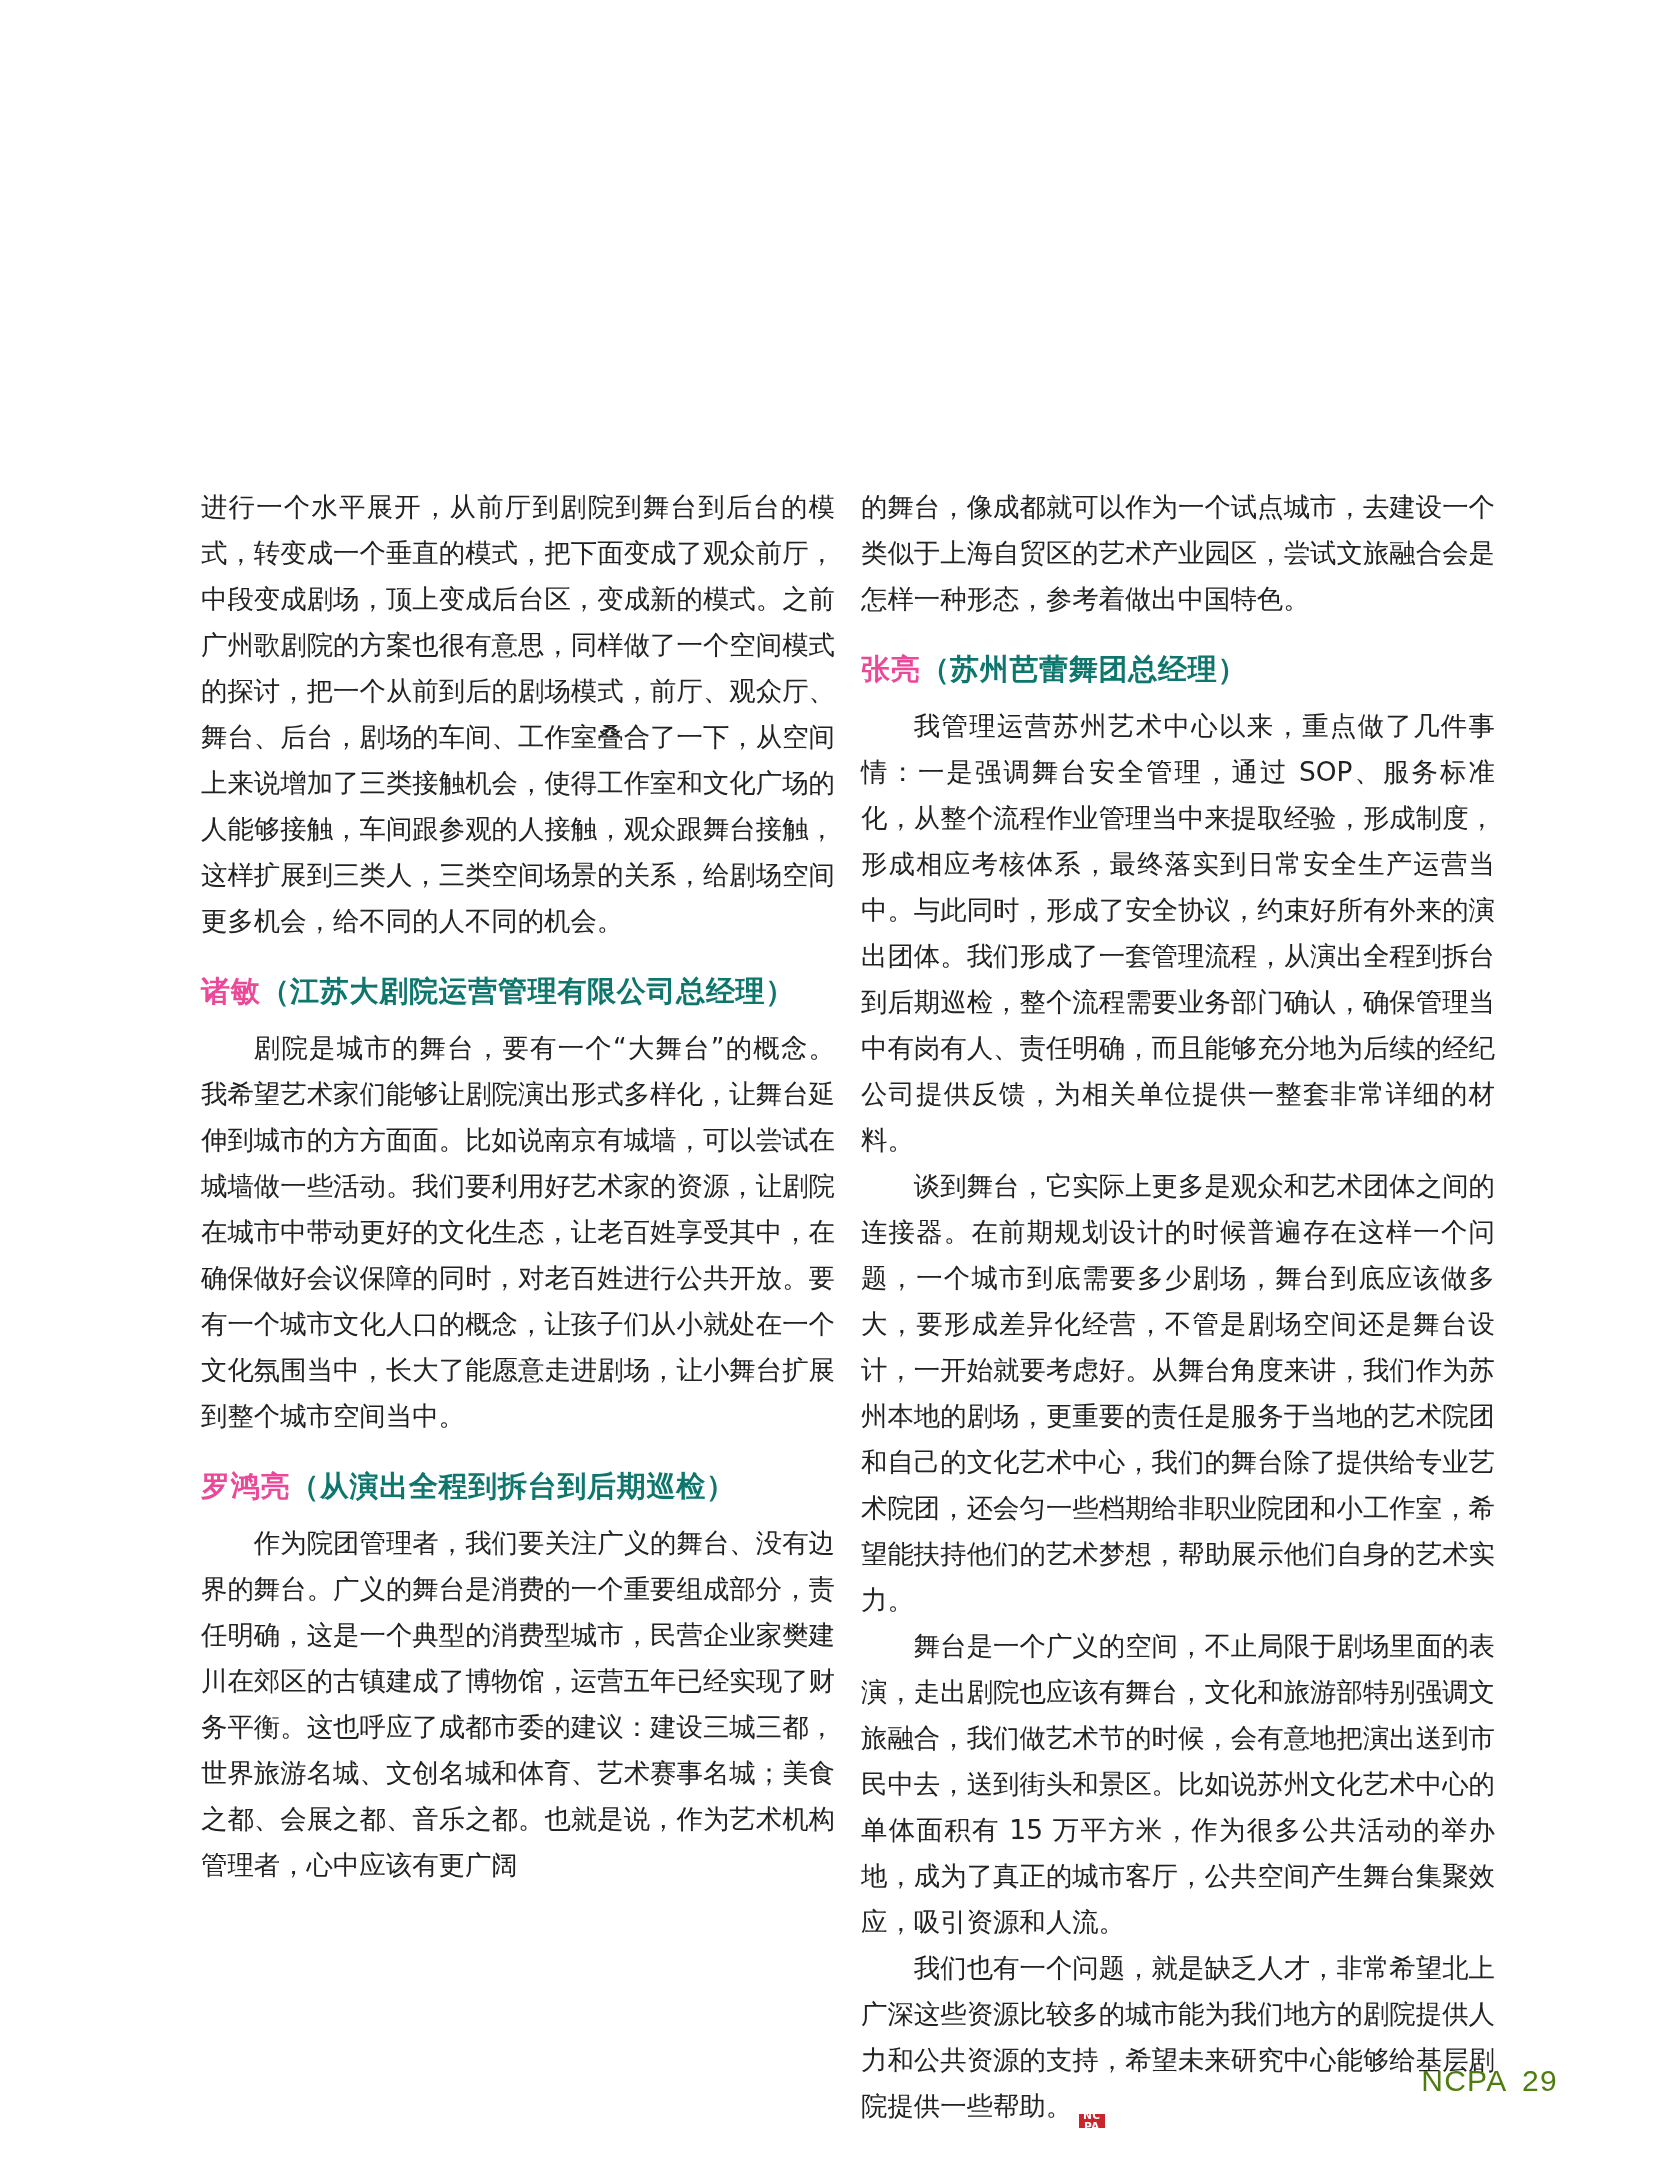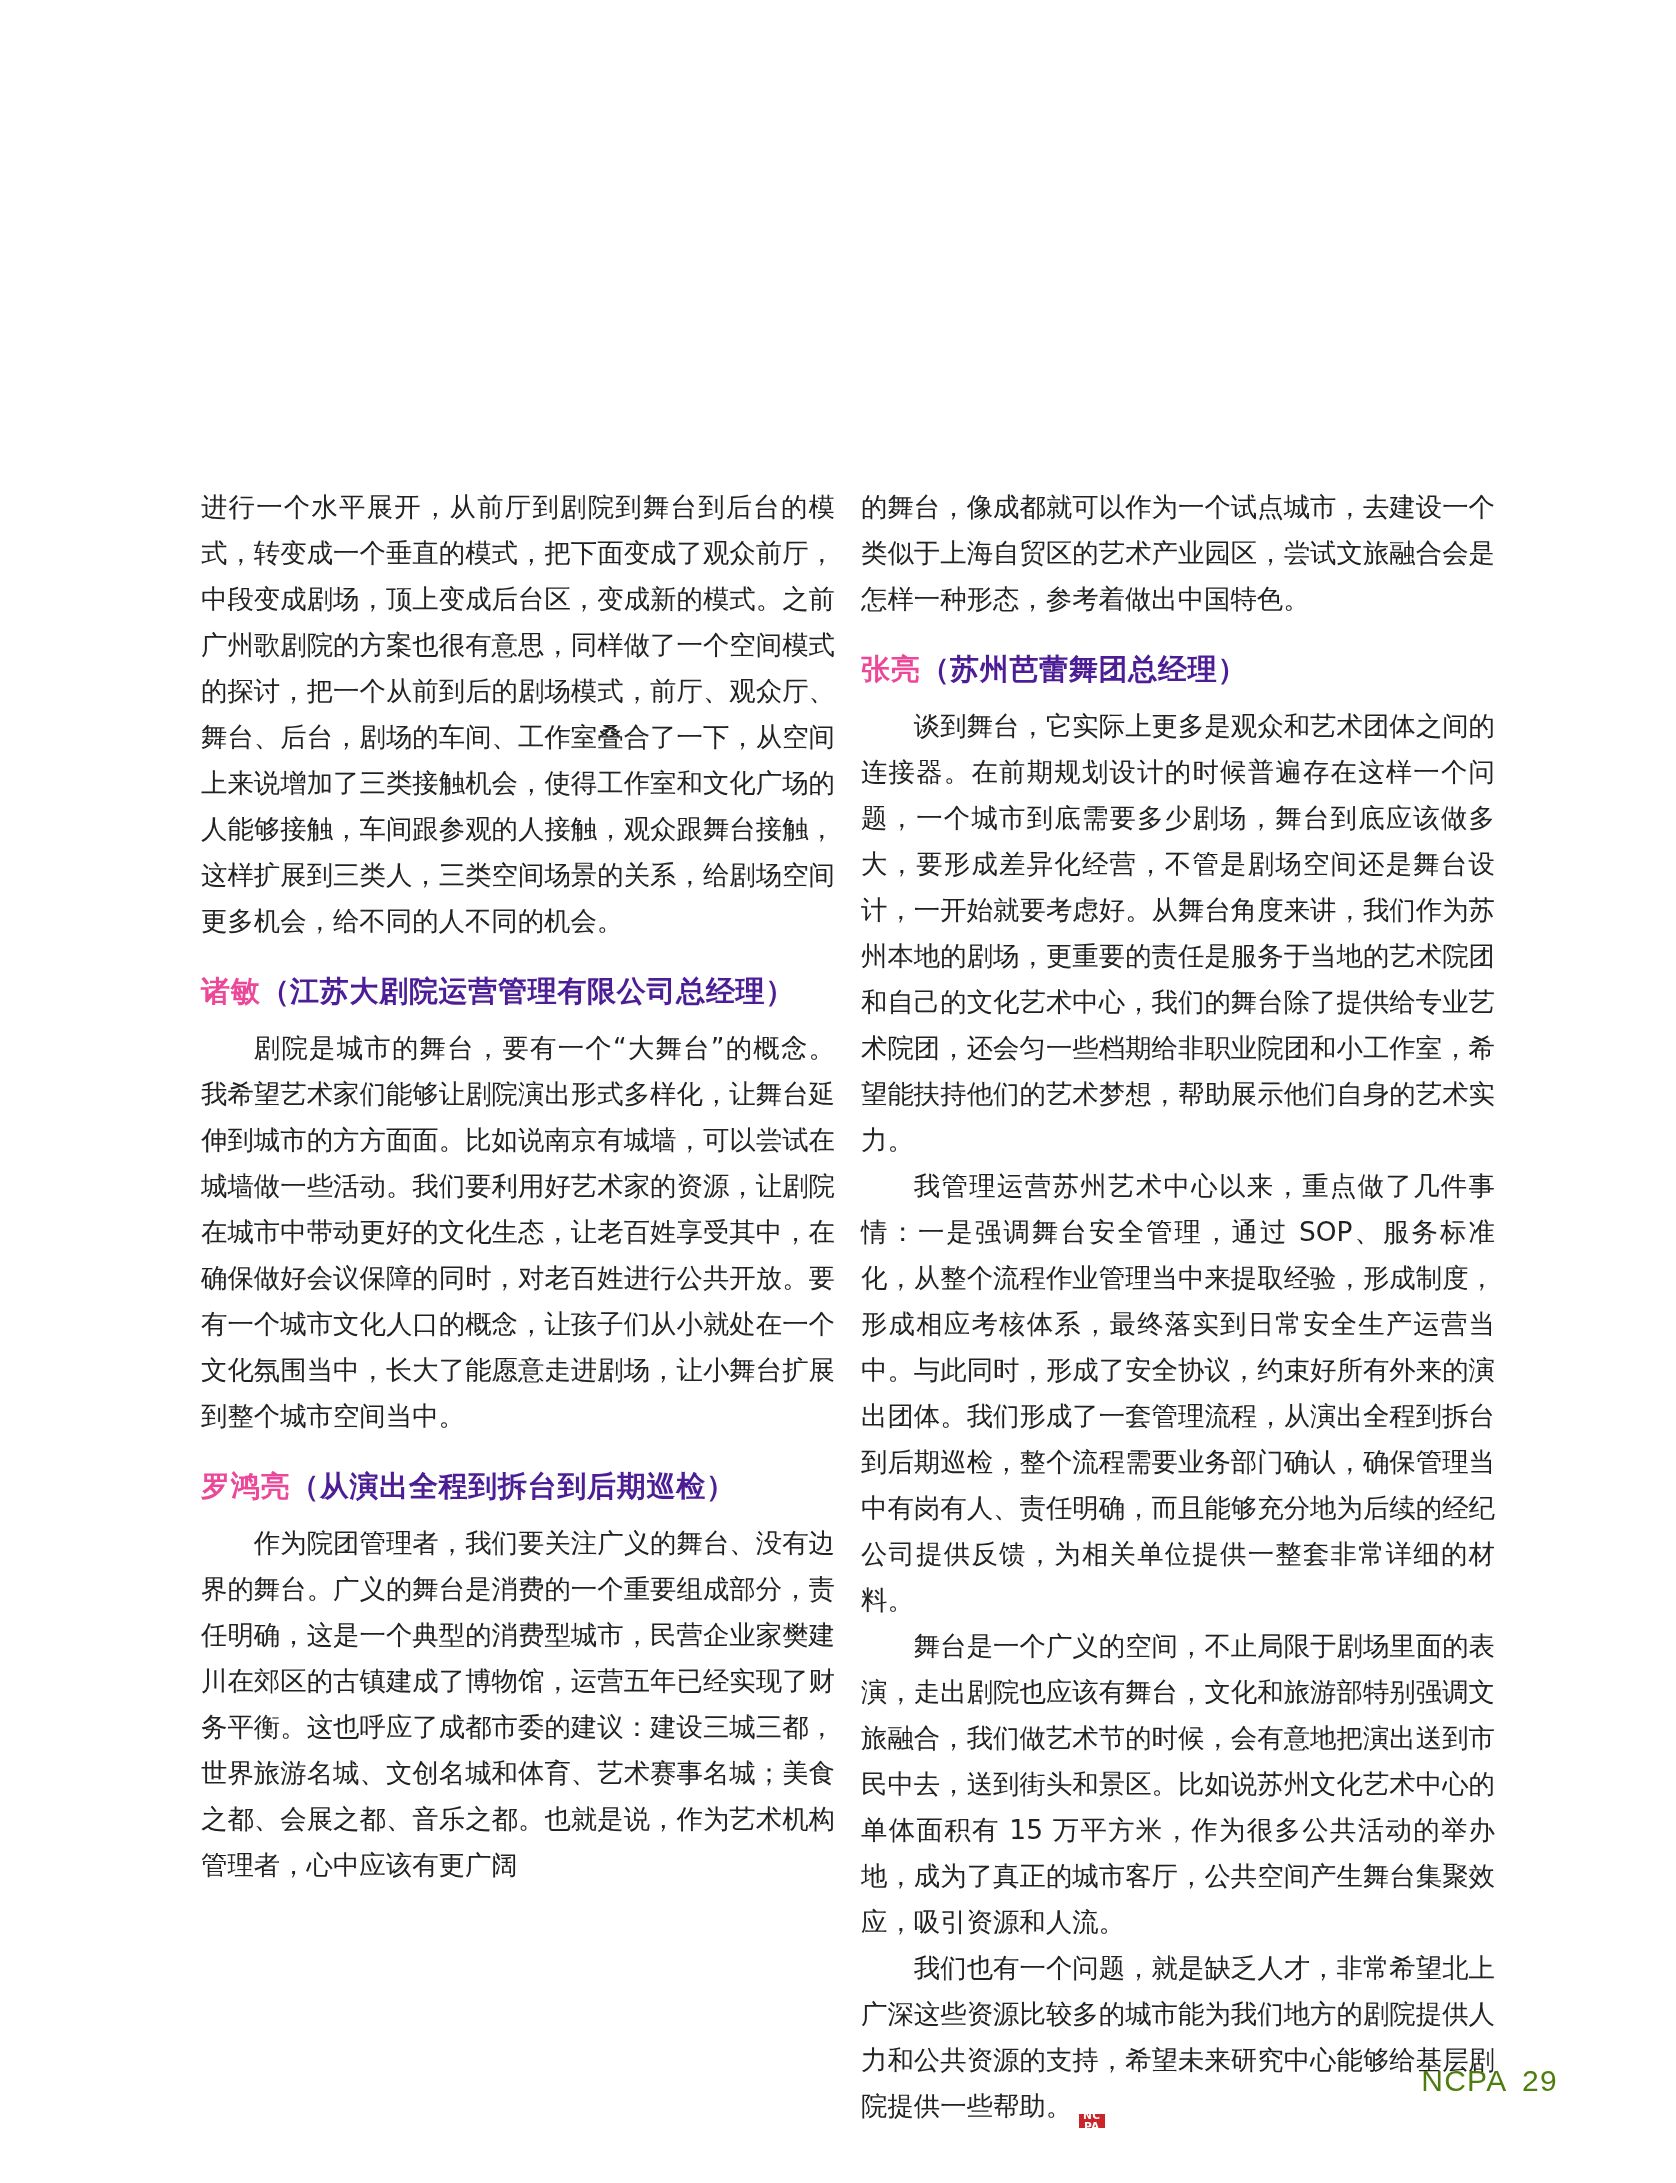--- a/index.html
+++ b/index.html
@@ -47,21 +47,21 @@
     margin: 30px 0 17px 0;
     font-size: 29px;
     line-height: 34px;
     font-weight: bold;
     letter-spacing: 0.7px;
   }
   .speaker-name {
     color: #ec4899;
   }
   .speaker-title {
-    color: #4c1d95;
+    color: #0f766e;
   }
   .ncpa-mark {
     display: inline-flex;
     flex-direction: column;
     justify-content: center;
     align-items: center;
     width: 26px;
     height: 14px;
     background: #c9252b;
     color: #ffffff;
@@ -98,22 +98,22 @@
     <section class="column" id="col-0">
         <p class="para"><span class="para-text">进行一个水平展开，从前厅到剧院到舞台到后台的模式，转变成一个垂直的模式，把下面变成了观众前厅，中段变成剧场，顶上变成后台区，变成新的模式。之前广州歌剧院的方案也很有意思，同样做了一个空间模式的探讨，把一个从前到后的剧场模式，前厅、观众厅、舞台、后台，剧场的车间、工作室叠合了一下，从空间上来说增加了三类接触机会，使得工作室和文化广场的人能够接触，车间跟参观的人接触，观众跟舞台接触，这样扩展到三类人，三类空间场景的关系，给剧场空间更多机会，给不同的人不同的机会。</span></p>
         <h3 class="speaker"><span class="speaker-name">诸敏</span><span class="speaker-title">（江苏大剧院运营管理有限公司总经理）</span></h3>
         <p class="para indent"><span class="para-text">剧院是城市的舞台，要有一个“大舞台”的概念。我希望艺术家们能够让剧院演出形式多样化，让舞台延伸到城市的方方面面。比如说南京有城墙，可以尝试在城墙做一些活动。我们要利用好艺术家的资源，让剧院在城市中带动更好的文化生态，让老百姓享受其中，在确保做好会议保障的同时，对老百姓进行公共开放。要有一个城市文化人口的概念，让孩子们从小就处在一个文化氛围当中，长大了能愿意走进剧场，让小舞台扩展到整个城市空间当中。</span></p>
         <h3 class="speaker"><span class="speaker-name">罗鸿亮</span><span class="speaker-title">（从演出全程到拆台到后期巡检）</span></h3>
         <p class="para indent"><span class="para-text">作为院团管理者，我们要关注广义的舞台、没有边界的舞台。广义的舞台是消费的一个重要组成部分，责任明确，这是一个典型的消费型城市，民营企业家樊建川在郊区的古镇建成了博物馆，运营五年已经实现了财务平衡。这也呼应了成都市委的建议：建设三城三都，世界旅游名城、文创名城和体育、艺术赛事名城；美食之都、会展之都、音乐之都。也就是说，作为艺术机构管理者，心中应该有更广阔</span></p>
       </section>
     <section class="column" id="col-1">
         <p class="para"><span class="para-text">的舞台，像成都就可以作为一个试点城市，去建设一个类似于上海自贸区的艺术产业园区，尝试文旅融合会是怎样一种形态，参考着做出中国特色。</span></p>
         <h3 class="speaker"><span class="speaker-name">张亮</span><span class="speaker-title">（苏州芭蕾舞团总经理）</span></h3>
+        <p class="para indent"><span class="para-text">我管理运营苏州艺术中心以来，重点做了几件事情：一是强调舞台安全管理，通过 SOP、服务标准化，从整个流程作业管理当中来提取经验，形成制度，形成相应考核体系，最终落实到日常安全生产运营当中。与此同时，形成了安全协议，约束好所有外来的演出团体。我们形成了一套管理流程，从演出全程到拆台到后期巡检，整个流程需要业务部门确认，确保管理当中有岗有人、责任明确，而且能够充分地为后续的经纪公司提供反馈，为相关单位提供一整套非常详细的材料。</span></p>
         <p class="para indent"><span class="para-text">谈到舞台，它实际上更多是观众和艺术团体之间的连接器。在前期规划设计的时候普遍存在这样一个问题，一个城市到底需要多少剧场，舞台到底应该做多大，要形成差异化经营，不管是剧场空间还是舞台设计，一开始就要考虑好。从舞台角度来讲，我们作为苏州本地的剧场，更重要的责任是服务于当地的艺术院团和自己的文化艺术中心，我们的舞台除了提供给专业艺术院团，还会匀一些档期给非职业院团和小工作室，希望能扶持他们的艺术梦想，帮助展示他们自身的艺术实力。</span></p>
-        <p class="para indent"><span class="para-text">我管理运营苏州艺术中心以来，重点做了几件事情：一是强调舞台安全管理，通过 SOP、服务标准化，从整个流程作业管理当中来提取经验，形成制度，形成相应考核体系，最终落实到日常安全生产运营当中。与此同时，形成了安全协议，约束好所有外来的演出团体。我们形成了一套管理流程，从演出全程到拆台到后期巡检，整个流程需要业务部门确认，确保管理当中有岗有人、责任明确，而且能够充分地为后续的经纪公司提供反馈，为相关单位提供一整套非常详细的材料。</span></p>
         <p class="para indent"><span class="para-text">舞台是一个广义的空间，不止局限于剧场里面的表演，走出剧院也应该有舞台，文化和旅游部特别强调文旅融合，我们做艺术节的时候，会有意地把演出送到市民中去，送到街头和景区。比如说苏州文化艺术中心的单体面积有 15 万平方米，作为很多公共活动的举办地，成为了真正的城市客厅，公共空间产生舞台集聚效应，吸引资源和人流。</span></p>
         <p class="para indent"><span class="para-text">我们也有一个问题，就是缺乏人才，非常希望北上广深这些资源比较多的城市能为我们地方的剧院提供人力和公共资源的支持，希望未来研究中心能够给基层剧院提供一些帮助。</span><span class="ncpa-mark">
             <span>NC</span>
             <span>PA</span>
           </span></p>
       </section>
   </main>
   <footer class="page-footer">
     <span class="footer-brand">NCPA</span><span class="footer-num">29</span>
   </footer>

